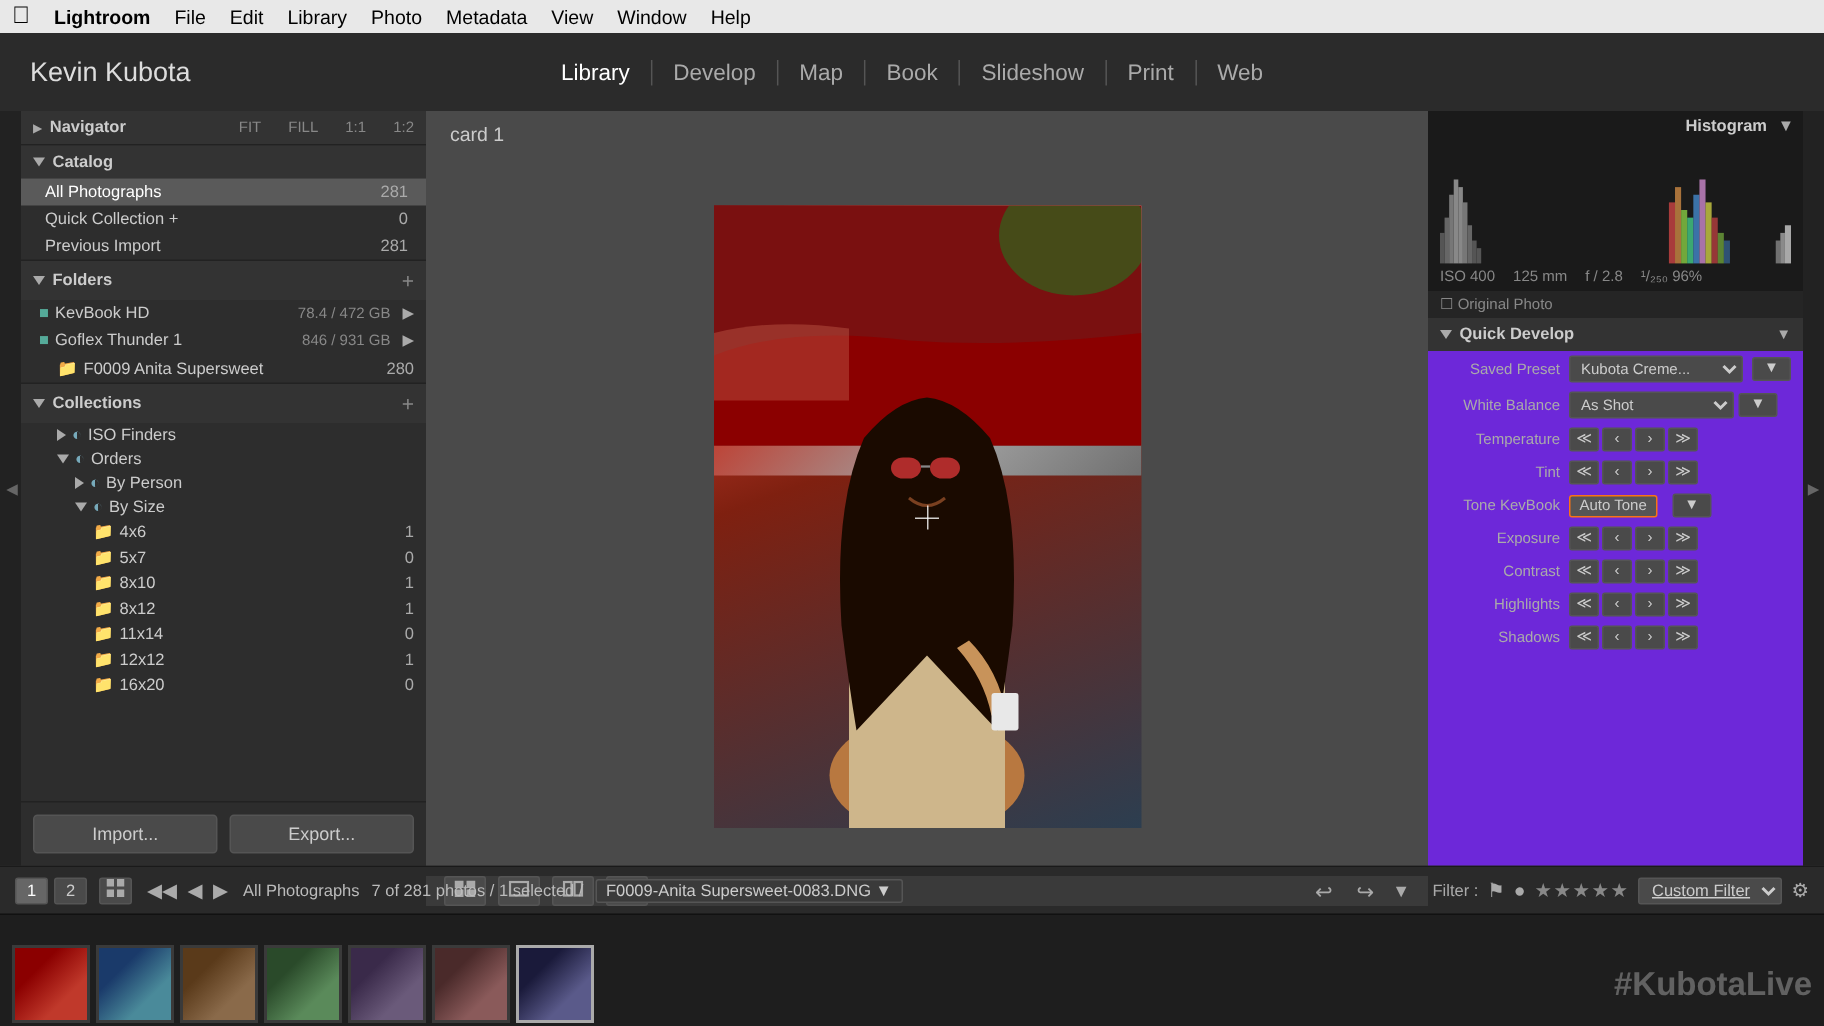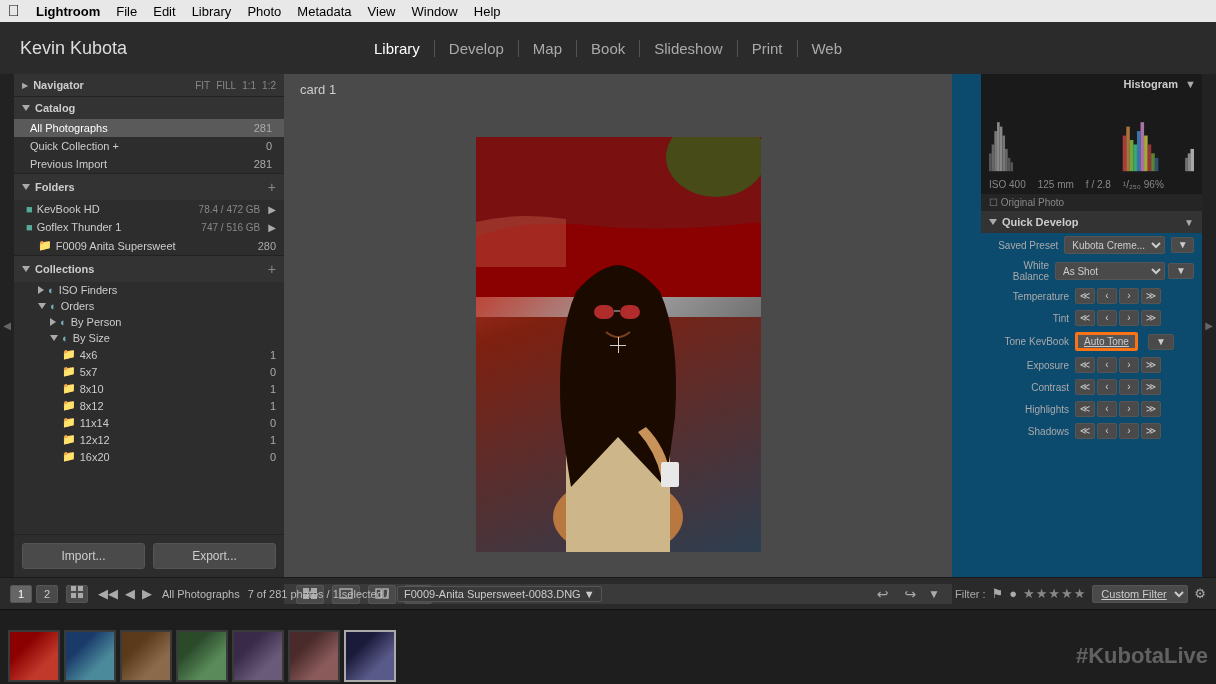--- a/index.html
+++ b/index.html
@@ -93,21 +93,21 @@
     }
     .panel-header-title {
       font-size: 11px;
       font-weight: 600;
       color: #ccc;
       text-transform: none;
     }
     .panel-header-controls {
       margin-left: auto;
       display: flex;
-      gap: 6px;
+      gap: 18px;
       font-size: 10px;
       color: #888;
     }
 
     
     .catalog-item {
       display: flex;
       align-items: center;
       padding: 3px 12px 3px 16px;
       cursor: pointer;
@@ -263,26 +263,25 @@
       border: 2px solid #aaa;
       border-radius: 1px;
       display: inline-block;
       cursor: pointer;
     }
     .flag-icon { font-size: 14px; color: #888; cursor: pointer; }
 
     
     .right-panel {
       width: 250px;
-      background: #0c4a6e;
+      background: #6d28d9;
       display: flex;
       flex-direction: column;
       overflow: hidden;
       flex-shrink: 0;
-      padding-left: 29px;
     }
     .histogram-area {
       height: 120px;
       background: #1a1a1a;
       position: relative;
       padding: 8px;
     }
     .histogram-title {
       position: absolute;
       top: 4px;
@@ -392,27 +391,26 @@
     }
     .tone-control-row {
       display: flex;
       align-items: center;
       padding: 3px 8px;
       gap: 6px;
     }
     .tone-label { font-size: 10px; color: #aaa; width: 80px; text-align: right; }
     .tone-btn {
       background: #555;
-      border: 3px solid #f97316;
+      border: 1px solid #f97316;
       border-radius: 2px;
       color: #ccc;
       font-size: 10px;
       padding: 1px 6px;
       cursor: pointer;
-      text-decoration: underline;
     }
     .tone-adjust {
       display: flex;
       gap: 2px;
     }
     .tone-adj-btn {
       width: 20px; height: 16px;
       background: #4a4a4a;
       border: 1px solid #555;
       border-radius: 2px;
@@ -642,21 +640,21 @@
       </div>
       <div class="folder-item">
         <span style="color:#5a9;">■</span>
         <span>KevBook HD</span>
         <span class="folder-disk-space">78.4 / 472 GB</span>
         <span style="color:#aaa; font-size:10px; margin-left:4px;">▶</span>
       </div>
       <div class="folder-item">
         <span style="color:#5a9;">■</span>
         <span>Goflex Thunder 1</span>
-        <span class="folder-disk-space">747 / 516 GB</span>
+        <span class="folder-disk-space">846 / 931 GB</span>
         <span style="color:#aaa; font-size:10px; margin-left:4px;">▶</span>
       </div>
       <div class="folder-item" style="padding-left:24px;">
         <span class="folder-icon">📁</span>
         <span>F0009 Anita Supersweet</span>
         <span class="folder-count">280</span>
       </div>
     </div>
 
     <div class="panel-section" style="flex:1; overflow-y:auto;">

